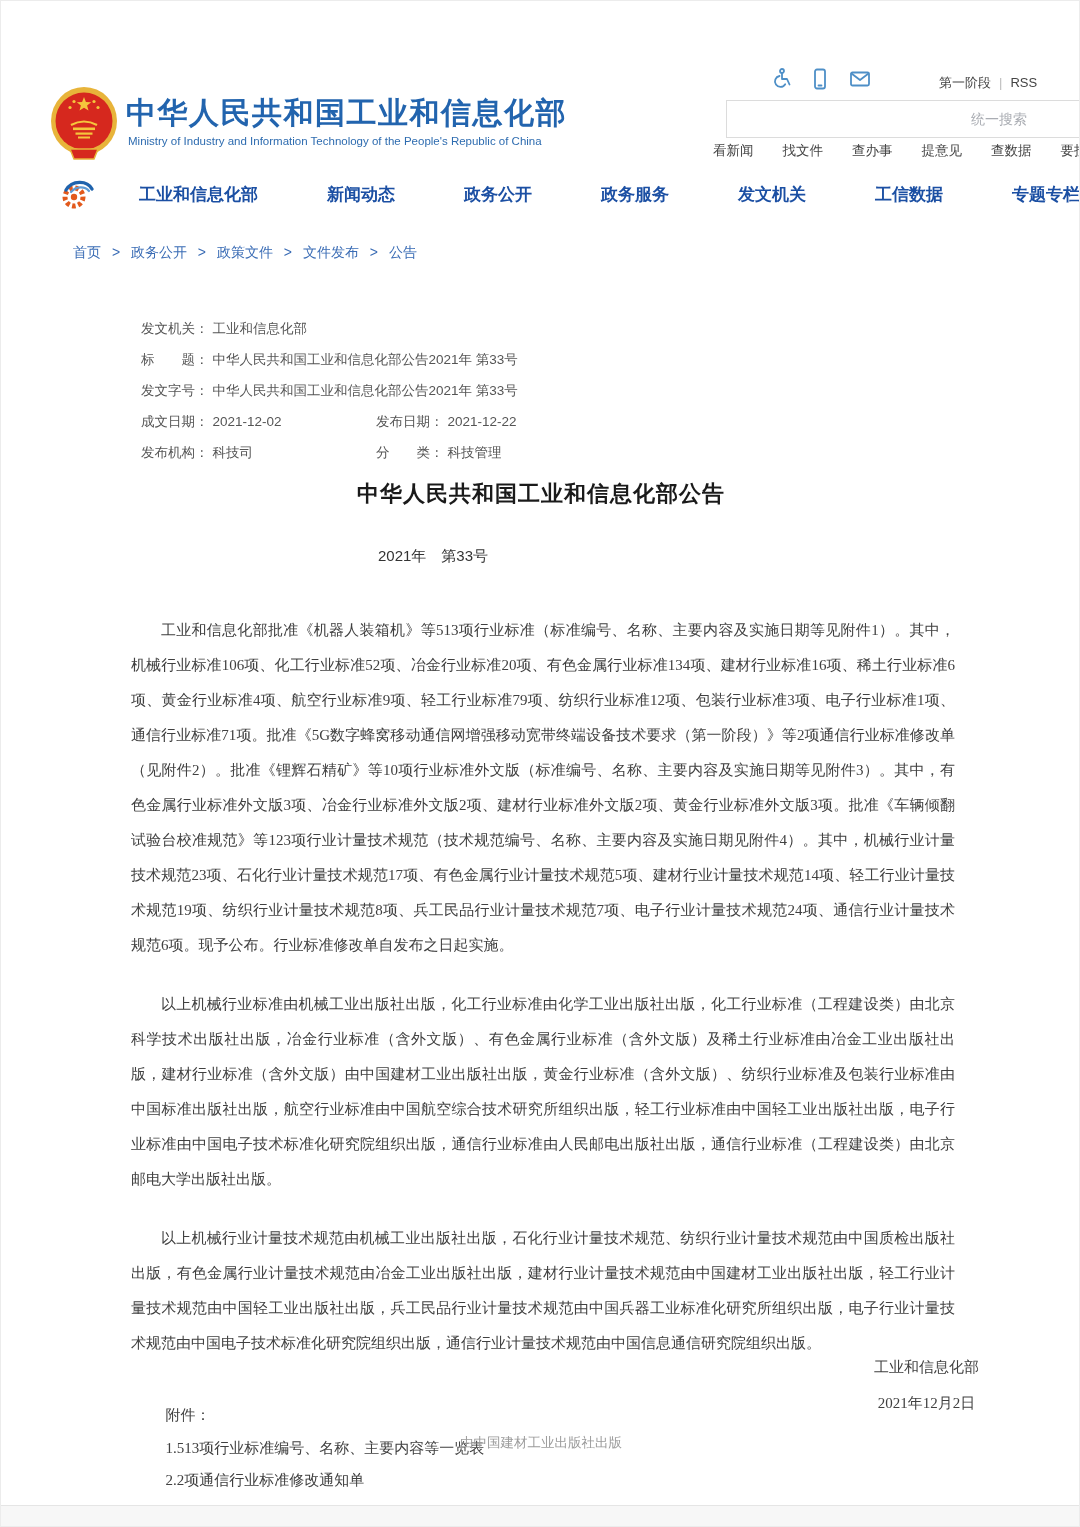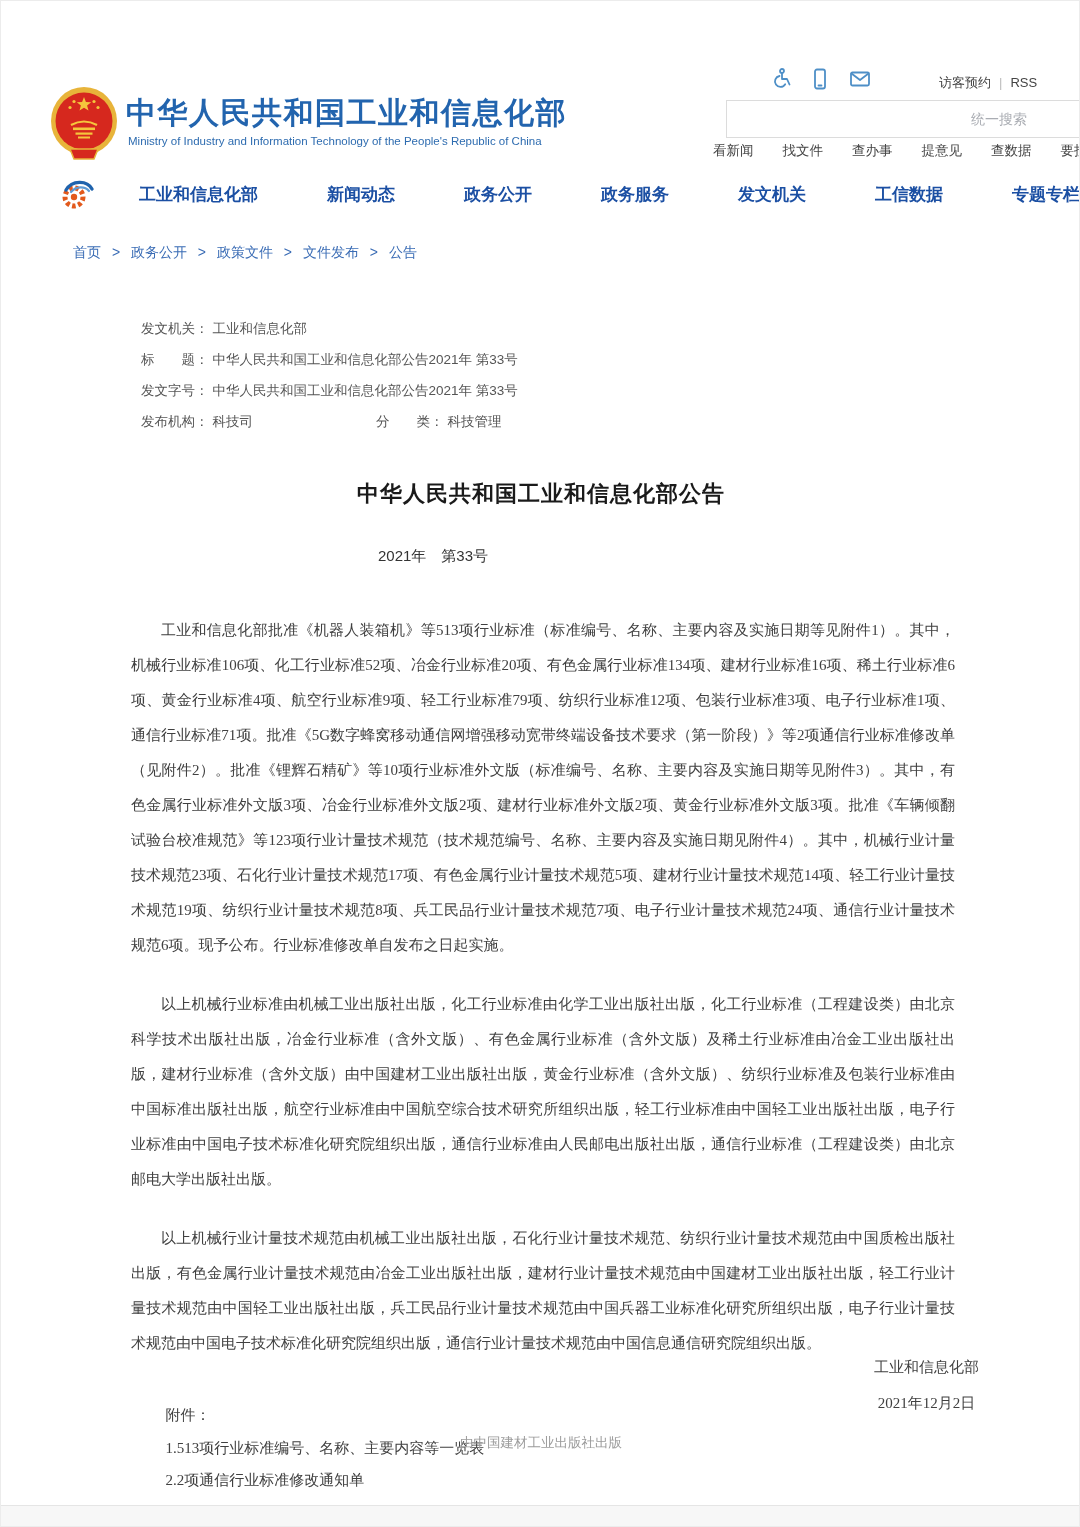--- a/index.html
+++ b/index.html
@@ -109,21 +109,21 @@
     </span>
     <span data-interactable="true">
       <svg viewBox="0 0 24 24" width="26" height="24" fill="none" stroke="#4e8fc7" stroke-width="1.8" stroke-linecap="round" stroke-linejoin="round">
         <rect x="3" y="5.5" width="18" height="13" rx="1.5"></rect>
         <path d="M3.5 6.5 L12 13 L20.5 6.5"></path>
       </svg>
     </span>
   </div>
 
   <div class="top-links" data-interactable="false">
-    <span data-interactable="true">访客预约</span><span class="sep" data-interactable="false">|</span><span data-interactable="true">RSS</span>
+    <span data-interactable="true">第一阶段</span><span class="sep" data-interactable="false">|</span><span data-interactable="true">RSS</span>
   </div>
 
   <div class="search-box" data-interactable="false">
     <input class="search-input" type="text" data-interactable="true" placeholder="统一搜索" style="">
   </div>
 
   <div class="quick-links" data-interactable="false">
     <span data-interactable="true">看新闻</span>
     <span data-interactable="true">找文件</span>
     <span data-interactable="true">查办事</span>
@@ -166,20 +166,24 @@
 
   <div class="meta" data-interactable="false">
     <div class="meta-row" data-interactable="false">
       <span class="meta-label" data-interactable="false">发文机关：</span><span class="meta-value" data-interactable="false">工业和信息化部</span>
     </div>
     <div class="meta-row" data-interactable="false">
       <span class="meta-label" data-interactable="false">标　　题：</span><span class="meta-value" data-interactable="false">中华人民共和国工业和信息化部公告2021年 第33号</span>
     </div>
     <div class="meta-row" data-interactable="false">
       <span class="meta-label" data-interactable="false">发文字号：</span><span class="meta-value" data-interactable="false">中华人民共和国工业和信息化部公告2021年 第33号</span>
+    </div>
+    <div class="meta-row" data-interactable="false">
+      <span class="meta-label" data-interactable="false">成文日期：</span><span class="meta-value" data-interactable="false">2021-12-02</span>
+      <span class="meta-col2"><span class="meta-label" data-interactable="false">发布日期：</span><span class="meta-value" data-interactable="false">2021-12-22</span></span>
     </div>
     <div class="meta-row" data-interactable="false">
       <span class="meta-label" data-interactable="false">发布机构：</span><span class="meta-value" data-interactable="false">科技司</span>
       <span class="meta-col2"><span class="meta-label" data-interactable="false">分　　类：</span><span class="meta-value" data-interactable="false">科技管理</span></span>
     </div>
   </div>
 
   <div class="article-title" data-interactable="false">中华人民共和国工业和信息化部公告</div>
   <div class="issue-no" data-interactable="false">2021年　第33号</div>
 

